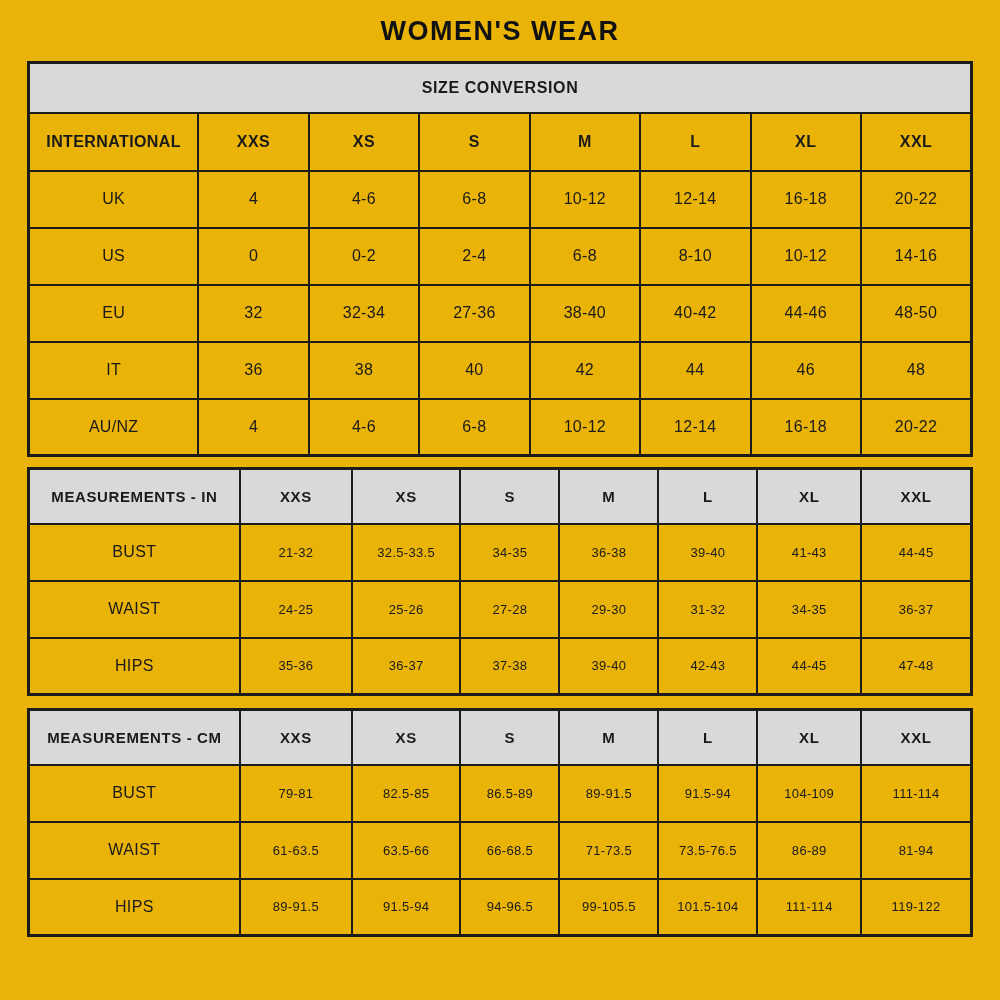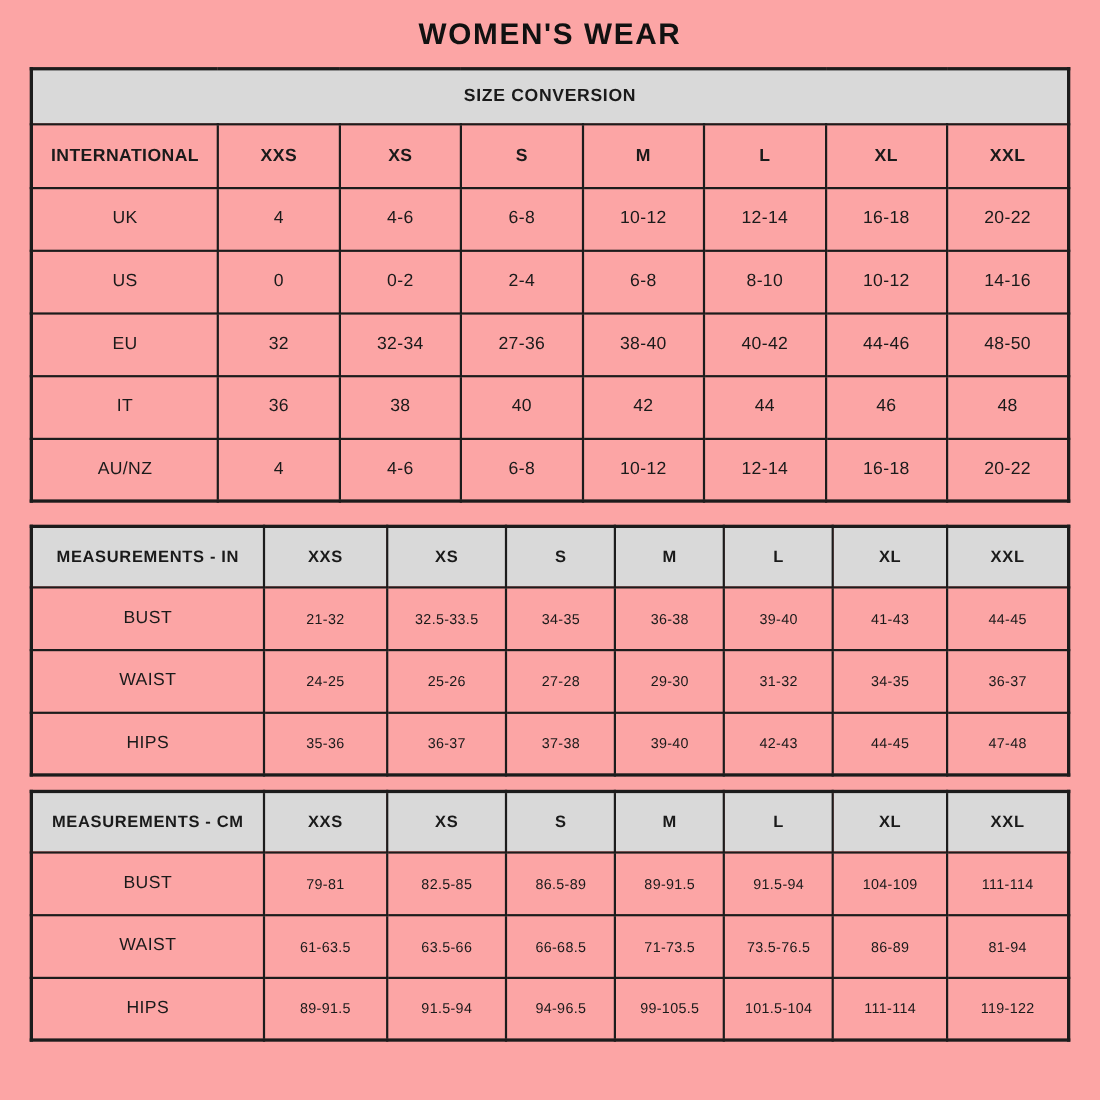--- a/index.html
+++ b/index.html
@@ -6,21 +6,21 @@
   html, body {
     width: 1000px;
     background: #ffffff;
     font-family: "Liberation Sans", sans-serif;
     color: #1a1a1a;
   }
   .page {
     width: 1000px;
     height: 1000px;
     padding: 12px 27px 10px 27px;
-    background: #fca5a5;
+    background: #eab308;
   }
   .page-title {
     text-align: center;
     font-size: 27px;
     font-weight: bold;
     letter-spacing: 1.5px;
     margin: 4px 0 14px 0;
     color: #111111;
   }
   table {
@@ -31,21 +31,21 @@
   th, td {
     border: 2px solid #1c1c1c;
     text-align: center;
     vertical-align: middle;
     overflow: hidden;
   }
   table {
     border: 3px solid #1c1c1c;
   }
   
-  .tbl-conv { margin-bottom: 20px; }
+  .tbl-conv { margin-bottom: 10px; }
   .tbl-conv .banner th {
     height: 50px;
     background: #d9d9d9;
     font-size: 16px;
     font-weight: bold;
     letter-spacing: 0.6px;
   }
   .tbl-conv .hdr-row td {
     height: 58px;
     font-size: 16px;

